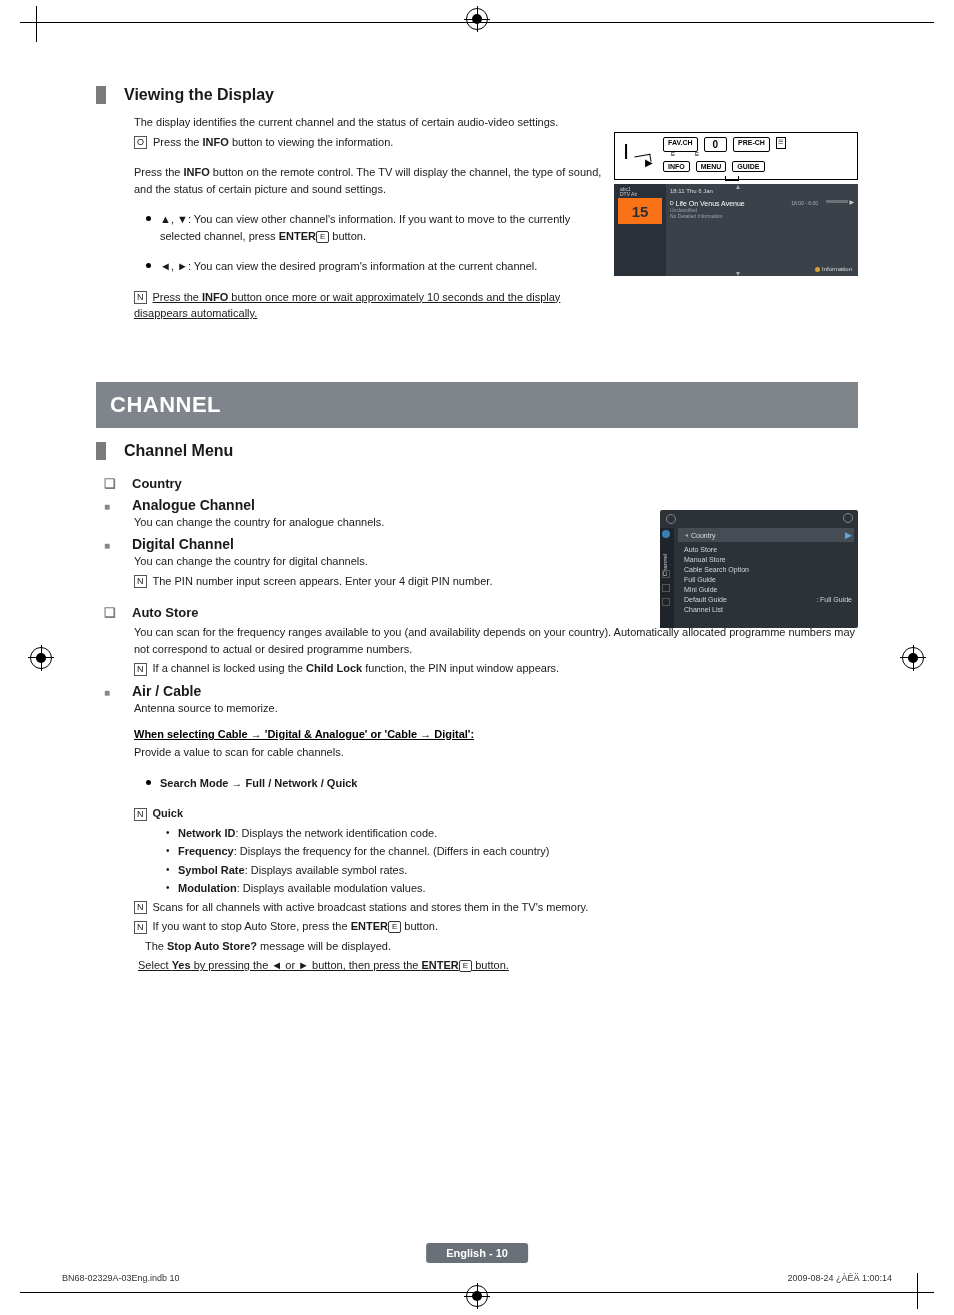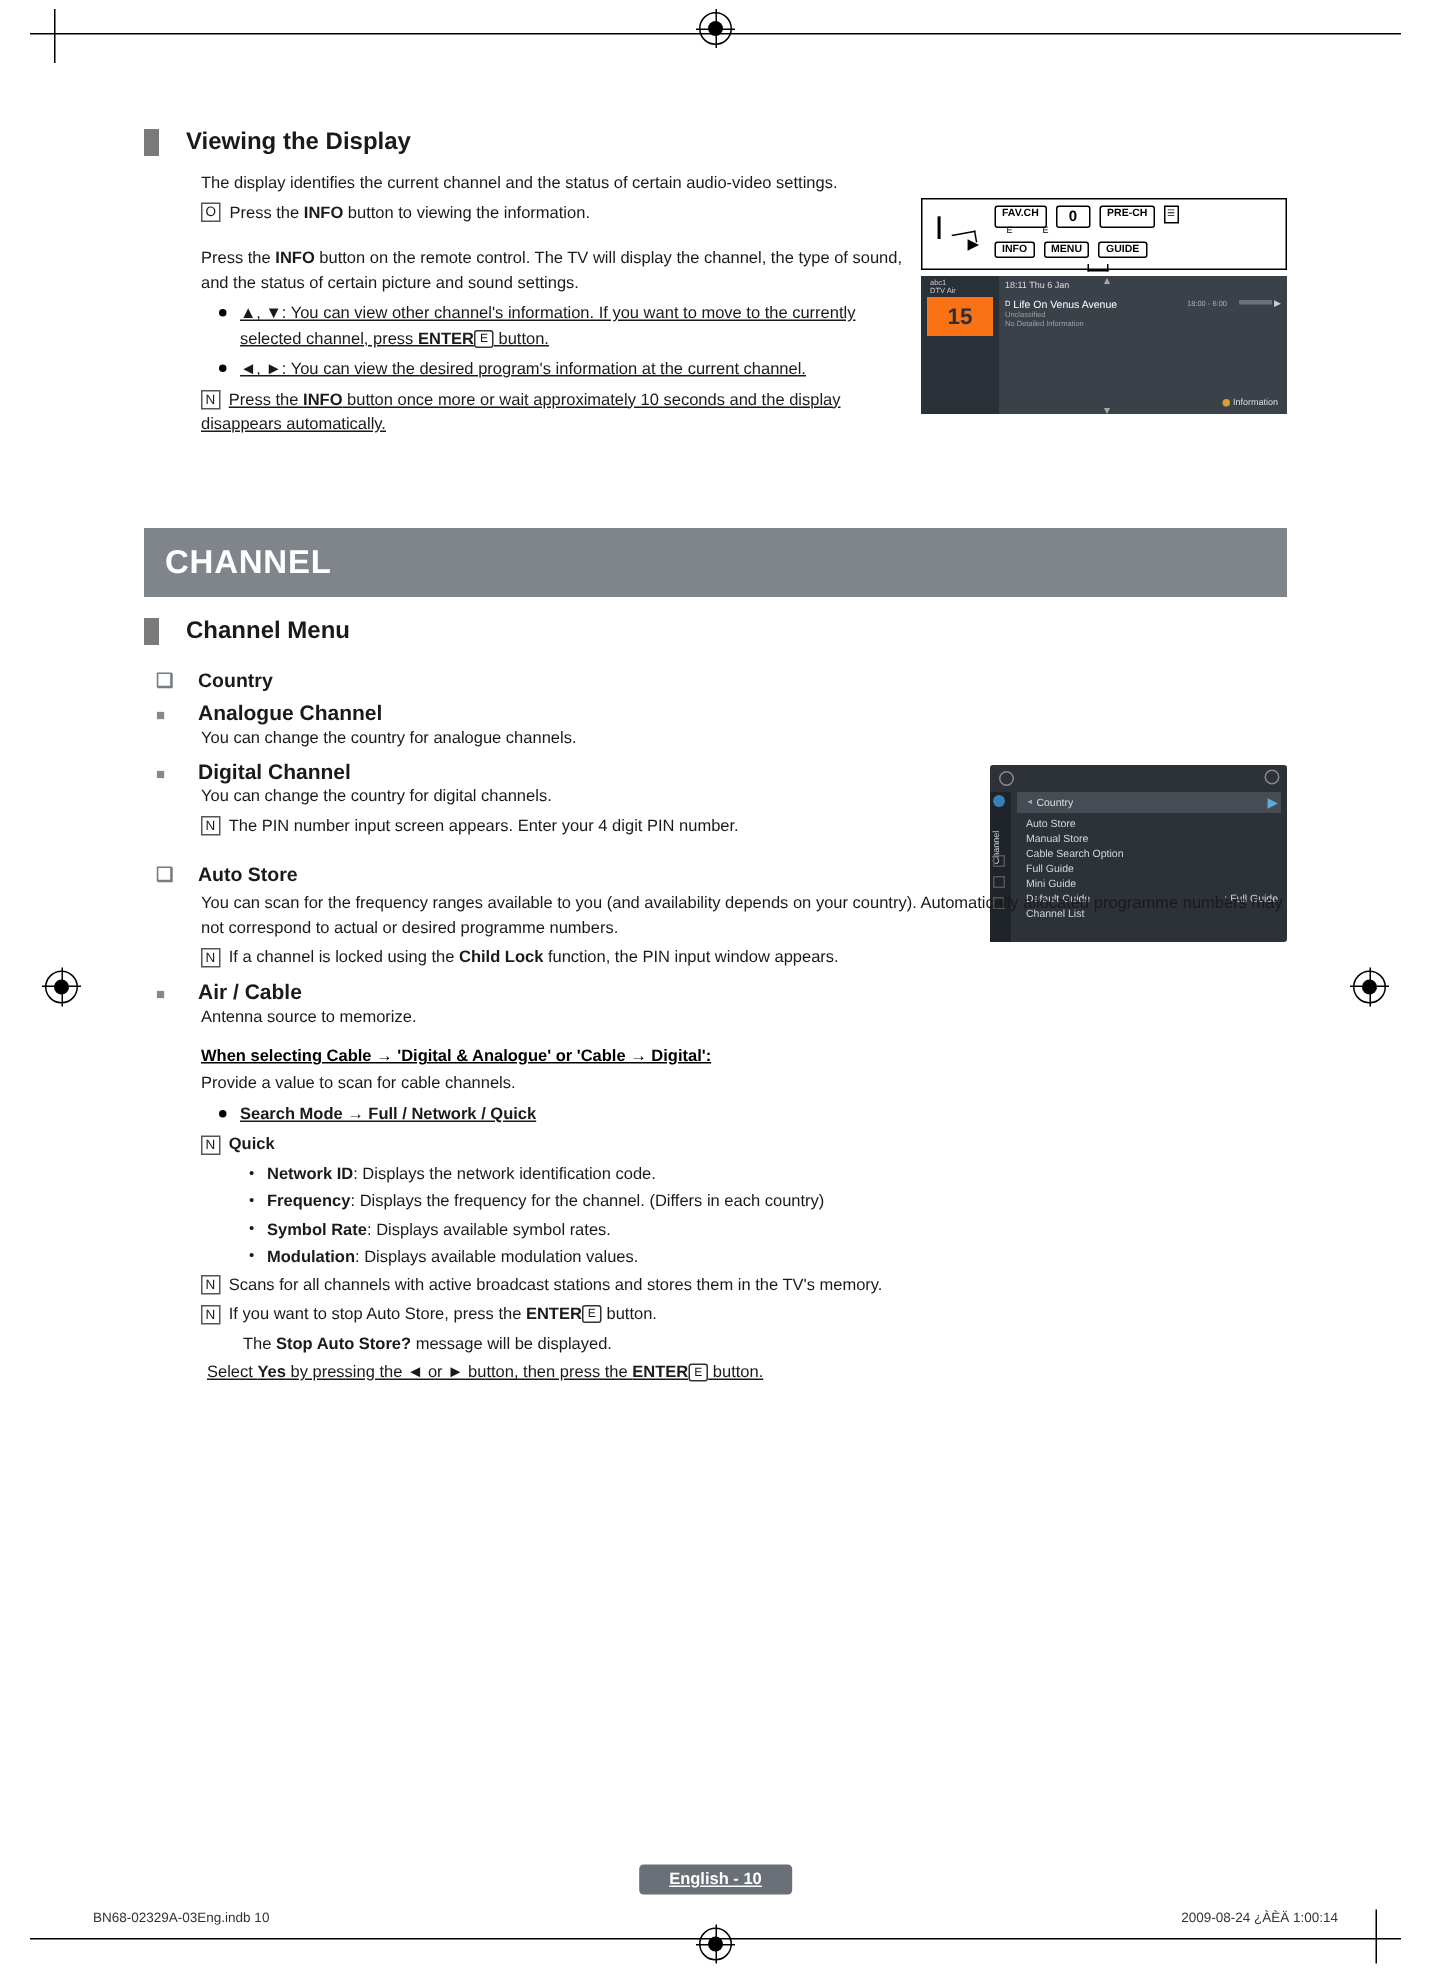--- a/index.html
+++ b/index.html
@@ -22,21 +22,21 @@
   .content { position: absolute; top: 86px; left: 96px; width: 762px; }
 
   .section-bar { display: flex; align-items: center; margin-bottom: 10px; }
   .sb-block { width: 10px; height: 18px; background: #7a7a7a; margin-right: 18px; }
   .sb-title { font-size: 16px; font-weight: bold; color: #1a1a1a; }
 
   .body-text { font-size: 11px; line-height: 1.5; color: #1a1a1a; margin-left: 38px; }
   .body-text p { margin: 0 0 3px 0; }
   .box-note { display: inline-block; border: 1px solid #555; font-size: 9px; padding: 0 2px; line-height: 11px; vertical-align: middle; margin-right: 6px; }
   ul.bul { margin: 2px 0 2px 12px; padding: 0; list-style: none; }
-  ul.bul > li { position: relative; padding-left: 14px; margin: 4px 0; text-decoration: underline; }
+  ul.bul > li { position: relative; padding-left: 14px; margin: 14px 0; }
   ul.bul > li::before { content: ""; position: absolute; left: 0; top: 5px; width: 5px; height: 5px; background: #000; border-radius: 50%; }
 
   .float-right-1 { position: absolute; right: 96px; top: 132px; width: 244px; }
   .remote-box { border: 1px solid #000; height: 48px; position: relative; background: #fff; margin-bottom: 4px; }
   .remote-row { position: absolute; display: flex; gap: 6px; }
   .rbtn { border: 1px solid #000; font-size: 7px; font-weight: bold; padding: 1px 4px; border-radius: 2px; background: #fff; }
   .info-display { background: #3a4148; height: 92px; position: relative; font-size: 6px; color: #ddd; }
   .id-left { position: absolute; left: 0; top: 0; bottom: 0; width: 52px; background: #2a3038; }
   .ch-box { position: absolute; left: 4px; top: 14px; width: 44px; height: 26px; background: #f97316; color: #2a3038; display: flex; align-items: center; justify-content: center; font-size: 15px; font-weight: bold; }
   .ch-label { position: absolute; left: 6px; top: 2px; font-size: 5px; color: #ccc; }
@@ -61,21 +61,21 @@
   .fr2-tab { position: absolute; left: 0; top: 18px; width: 14px; bottom: 0; background: #1f242a; }
   .fr2-tab-label { transform: rotate(-90deg); position: absolute; left: -6px; top: 34px; font-size: 6px; color: #c8cfd6; }
   .fr2-highlight { position: absolute; left: 18px; right: 4px; top: 18px; height: 14px; background: #454c54; display: flex; align-items: center; padding-left: 6px; }
   .fr2-list { position: absolute; left: 24px; top: 36px; right: 6px; }
   .fr2-list-item { margin: 0 0 3px 0; color: #d2d7dc; display: flex; justify-content: space-between; }
   .fr2-arrow { position: absolute; right: 6px; top: 20px; color: #5fa9e0; font-size: 9px; }
   .fr2-gear { position: absolute; right: 5px; top: 3px; width: 10px; height: 10px; border: 1px solid #888; border-radius: 50%; }
 
   .enter-icon { display: inline-block; border: 1px solid #333; border-radius: 2px; font-size: 8px; padding: 0 3px; line-height: 10px; vertical-align: middle; }
 
-  .page-footer { position: absolute; bottom: 52px; left: 50%; transform: translateX(-50%); background: #697077; color: #fff; font-size: 11px; font-weight: bold; padding: 4px 20px; border-radius: 3px; text-decoration: underline; }
+  .page-footer { position: absolute; bottom: 52px; left: 50%; transform: translateX(-50%); background: #697077; color: #fff; font-size: 11px; font-weight: bold; padding: 4px 20px; border-radius: 3px; }
   .foot-left { position: absolute; bottom: 32px; left: 62px; font-size: 9px; color: #333; }
   .foot-right { position: absolute; bottom: 32px; right: 62px; font-size: 9px; color: #333; }
   ul.dotsmall { margin: 2px 0 2px 20px; padding: 0; list-style: none; }
   ul.dotsmall > li { position: relative; padding-left: 12px; margin: 2px 0; font-size: 11px; }
   ul.dotsmall > li::before { content: "•"; position: absolute; left: 0; top: 0; font-size: 10px; }
 </style>
 </head>
 <body>
 <div class="page-inner">
 
@@ -256,21 +256,21 @@
     </ul>
     <p><span class="box-note">N</span><b>Quick</b></p>
     <ul class="dotsmall" style="margin-left:32px;">
       <li><b>Network ID</b><span>: Displays the network identification code.</span></li>
       <li><b>Frequency</b><span>: Displays the frequency for the channel. (Differs in each country)</span></li>
       <li><b>Symbol Rate</b><span>: Displays available symbol rates.</span></li>
       <li><b>Modulation</b><span>: Displays available modulation values.</span></li>
     </ul>
     <p><span class="box-note">N</span><span>Scans for all channels with active broadcast stations and stores them in the TV's memory.</span></p>
     <p><span class="box-note">N</span><span><span>If you want to stop Auto Store, press the </span><b>ENTER</b><span class="enter-icon">E</span><span> button.</span></span></p>
-    <p style="margin-left:28px;"><span>The </span><b>Stop Auto Store?</b><span> message will be displayed.</span></p>
+    <p style="margin-left:11px;"><span>The </span><b>Stop Auto Store?</b><span> message will be displayed.</span></p>
     <p style="margin-left:4px;text-decoration:underline;"><span>Select </span><b>Yes</b><span> by pressing the ◄ or ► button, then press the </span><b>ENTER</b><span class="enter-icon">E</span><span> button.</span></p>
   </div>
 
 </div>
 
 <div class="page-footer">English - 10</div>
 <div class="foot-left">BN68-02329A-03Eng.indb   10</div>
 <div class="foot-right">2009-08-24   ¿ÀÈÄ 1:00:14</div>
 
 </div>

